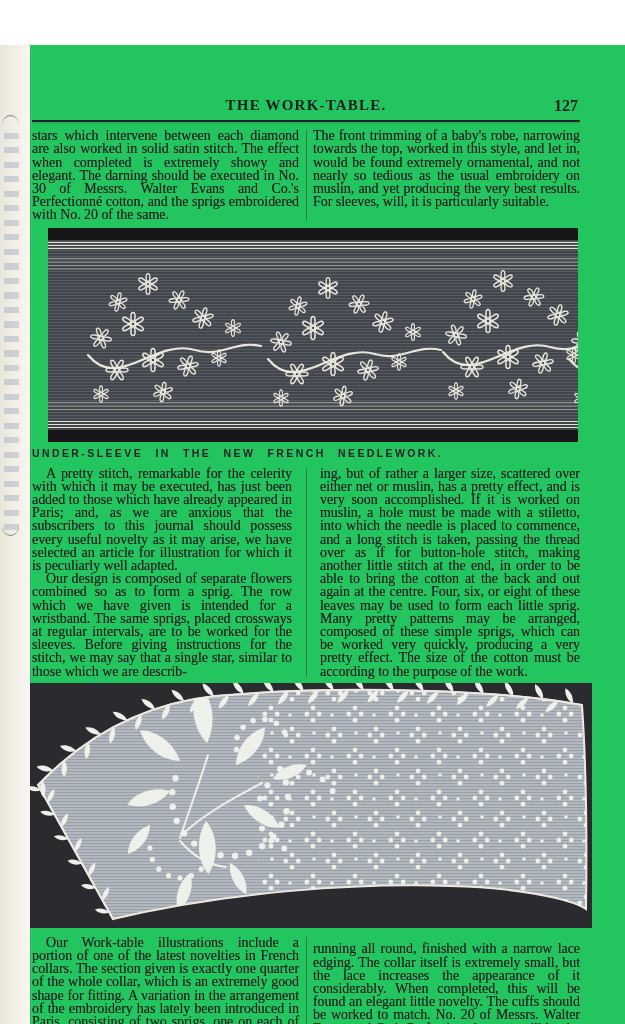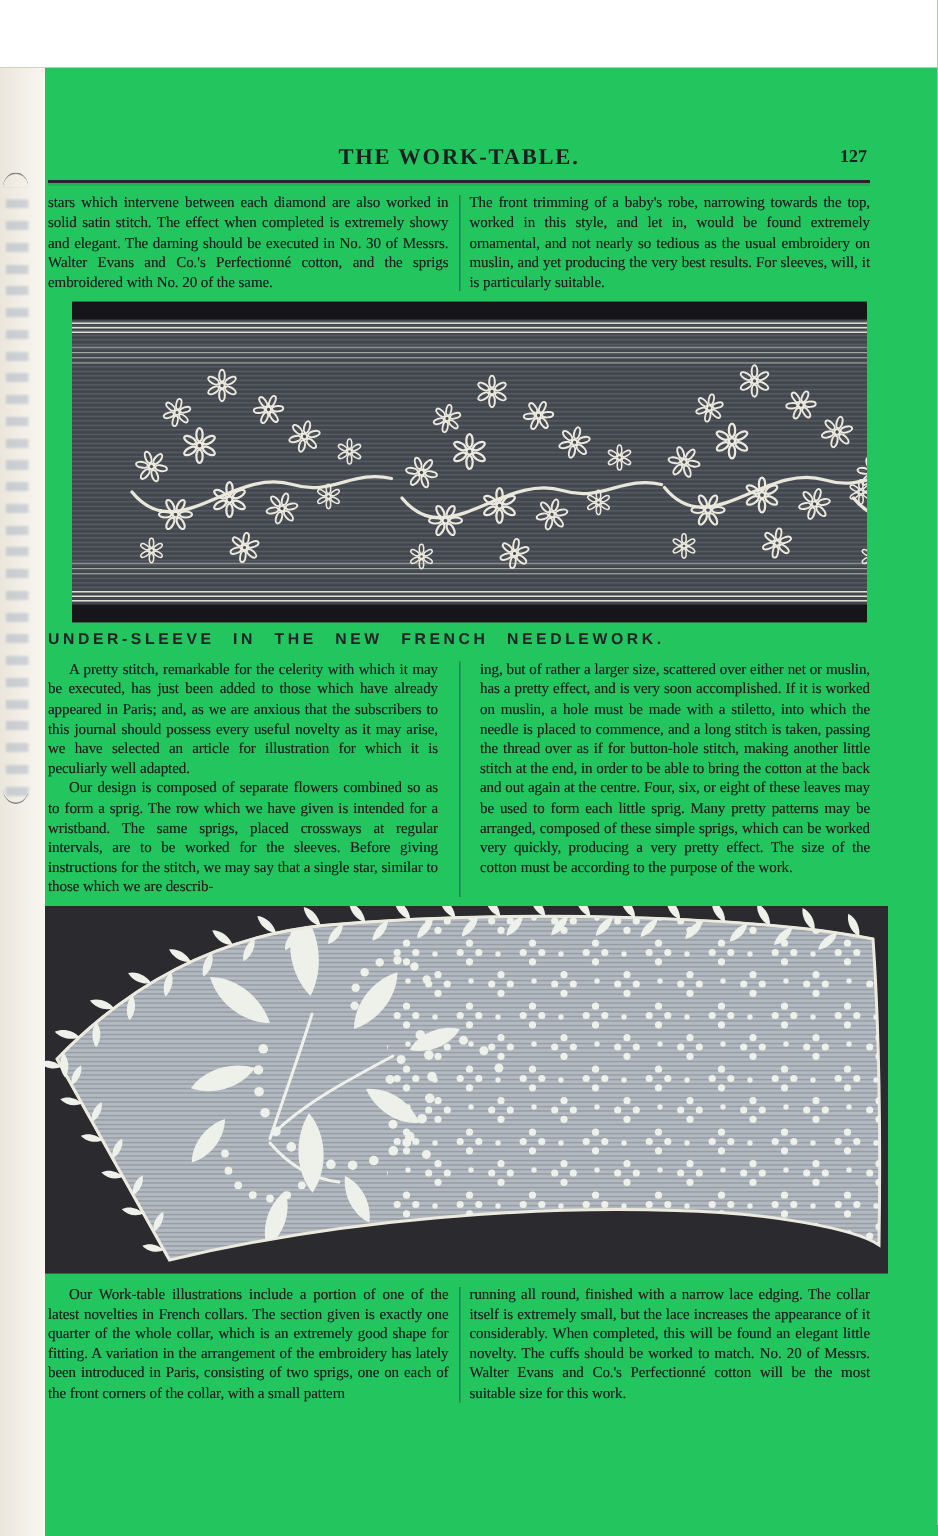--- a/index.html
+++ b/index.html
@@ -18,26 +18,26 @@
   .curve.top { top:70px; }
   .curve.bottom { top:481px; transform:scaleY(-1); }
   .tan-mark  { position:absolute; left:13px; top:991px; width:4px; height:26px; background:#d9a35f; opacity:.85; }
   .blue-dot  { position:absolute; left:2px; top:989px; width:3px; height:7px; background:#7aa0c8; opacity:.8; }
 
   
   .content { position:absolute; left:32px; top:52px; width:548px; }
 
   .header { position:relative; height:18px; }
   .header .title { text-align:center; font-weight:bold; font-size:15px; letter-spacing:1.2px; color:#1d1d22; }
-  .header .pagenum { position:absolute; right:2px; top:0; font-weight:bold; font-size:12px; color:#1d1d22; }
+  .header .pagenum { position:absolute; right:2px; top:0; font-weight:bold; font-size:16px; color:#1d1d22; }
   .rule { margin-top:5px; height:2.2px; background:#24242b; box-shadow:0 2px 0 rgba(40,40,52,0.12); }
 
   .cols { position:relative; display:flex; gap:14px; margin-top:7px; }
   .cols::after { content:""; position:absolute; left:50%; top:1px; bottom:1px; width:1px; background:#3a3a40; opacity:.55; }
-  .col { width:267px; text-align:justify; font-size:10px; line-height:13.2px; color:#1f1f23;
+  .col { width:267px; text-align:justify; font-size:14px; line-height:13.2px; color:#1f1f23;
          text-shadow:0 0 0.4px rgba(20,20,25,0.55); letter-spacing:-0.05px; }
   .col p { margin:0; }
   .col p.indent { text-indent:14px; }
 
   .figure1 { margin:6px 0 0 16px; width:530px; height:214px; background:#3f444b; overflow:hidden; }
   .figure2 { margin:5px 0 0 -2px; width:562px; height:245px; background:#2a2a2f; overflow:hidden; }
   .figure1 svg, .figure2 svg { display:block; }
 
   .caption { text-align:left; font-family:"Liberation Sans","DejaVu Sans",sans-serif;
              font-weight:bold; font-size:10.5px; letter-spacing:2.4px; word-spacing:7px;

